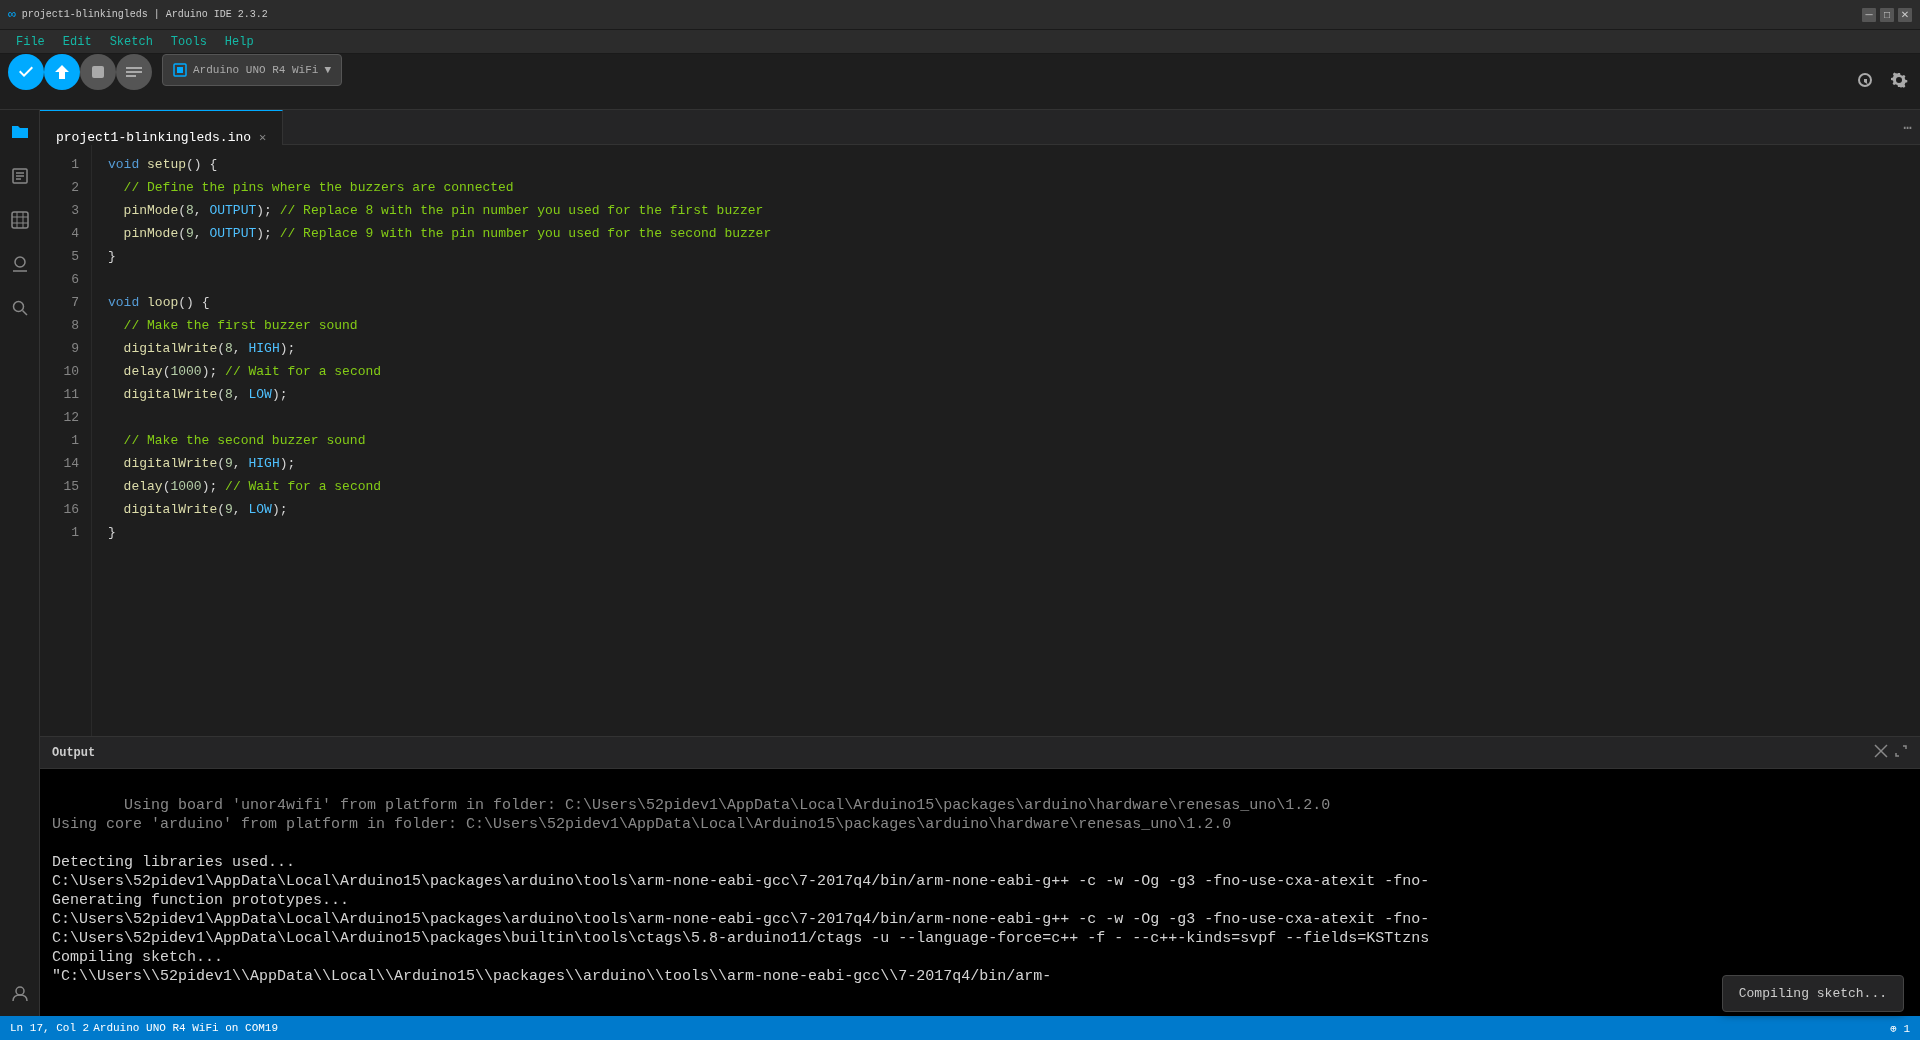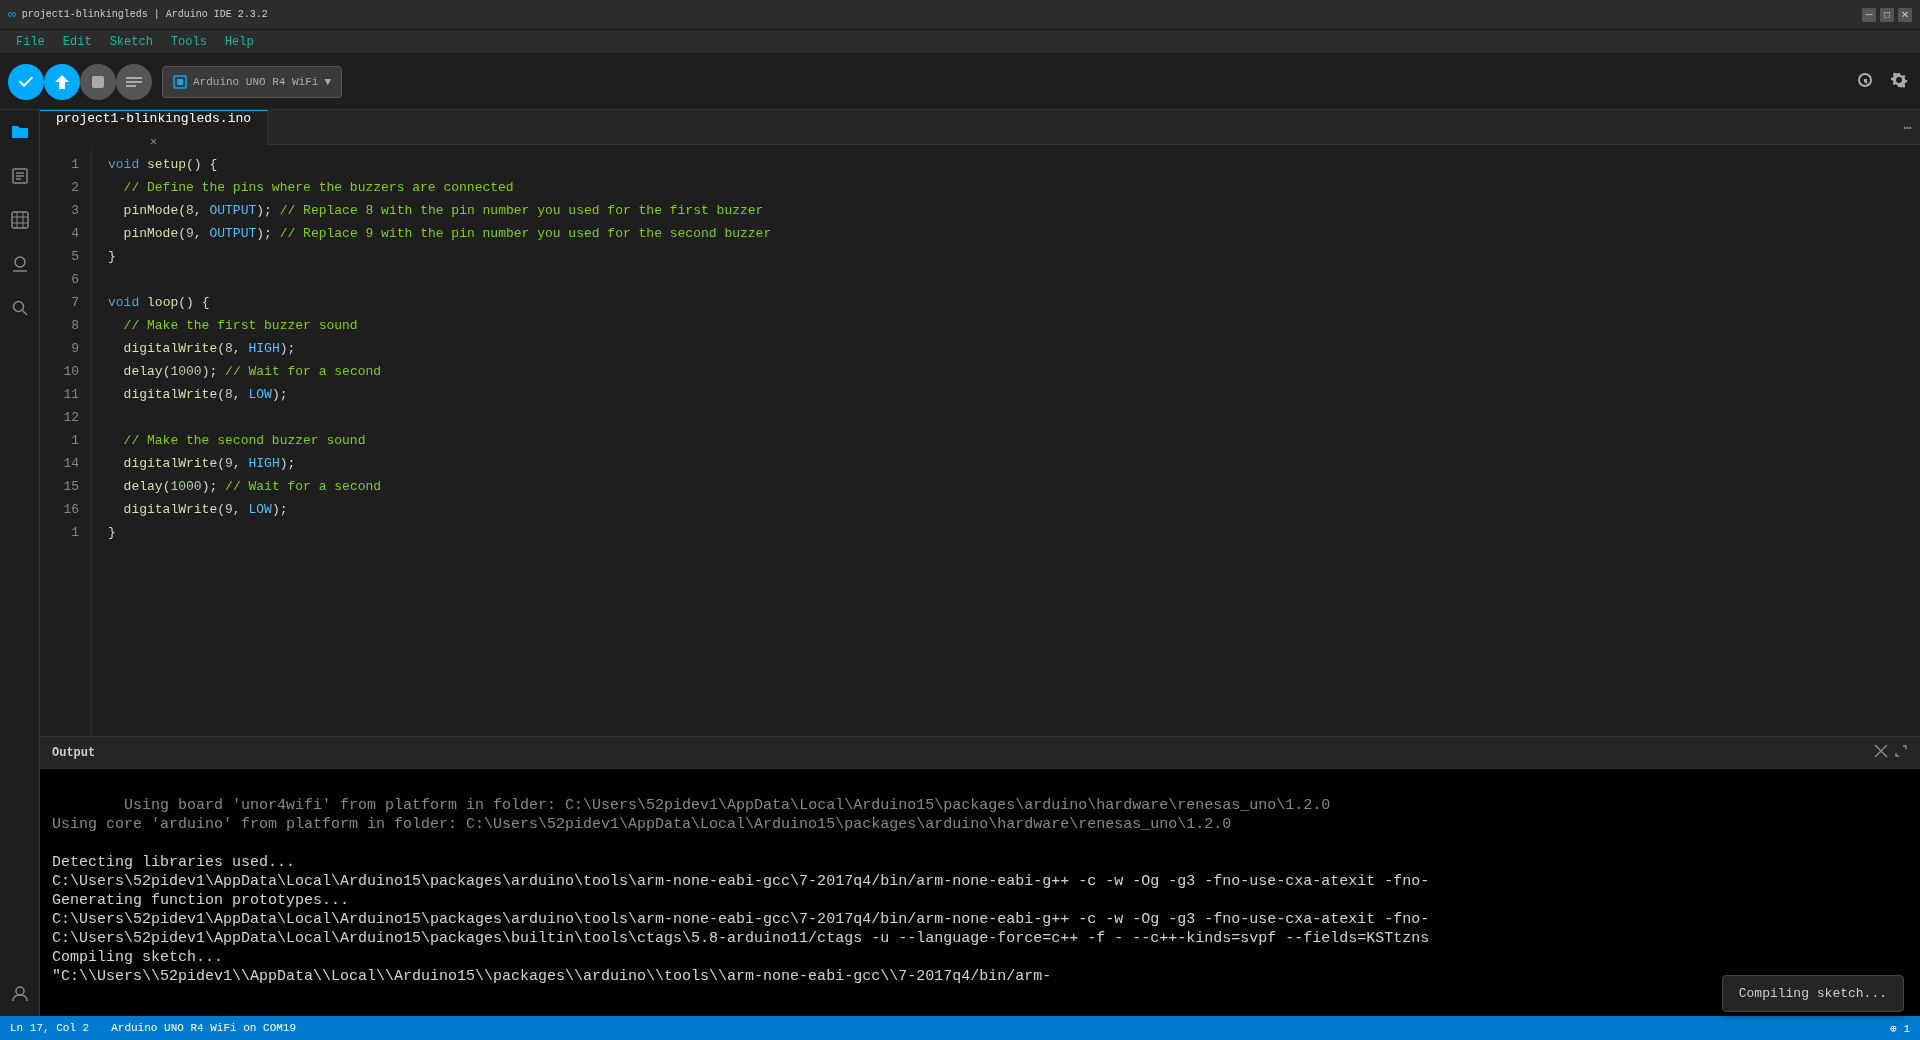--- a/index.html
+++ b/index.html
@@ -69,21 +69,20 @@
       color: #14b8a6;
       cursor: pointer;
       border-radius: 2px;
     }
 
     
     #toolbar {
       background: #1e1e1e;
       height: 56px;
       display: flex;
-      align-items: center;
       padding: 0 8px;
       gap: 0;
       border-bottom: 1px solid #333;
       flex-shrink: 0;
     }
     .toolbar-btn {
       width: 36px;
       height: 36px;
       border-radius: 50%;
       border: none;
@@ -175,26 +174,25 @@
       height: 35px;
       display: flex;
       align-items: center;
       border-bottom: 1px solid #333;
       flex-shrink: 0;
     }
     .file-tab {
       height: 35px;
       padding: 0 16px;
       display: flex;
-      align-items: center;
+      align-items: flex-end;
       gap: 8px;
       font-size: 13px;
       cursor: pointer;
       border-right: 1px solid #333;
-      flex-direction: column;
     }
     .file-tab.active {
       background: #1e1e1e;
       color: #ffffff;
       border-top: 1px solid #00aaff;
     }
     .file-tab:not(.active) {
       color: #888;
       background: #2d2d2d;
     }
@@ -300,21 +298,21 @@
 
     
     #status-bar {
       height: 24px;
       background: #007acc;
       display: flex;
       align-items: center;
       padding: 0 10px;
       font-size: 11px;
       color: #ffffff;
-      gap: 22px;
+      gap: 4px;
       flex-shrink: 0;
     }
     #status-bar-right {
       margin-left: auto;
       display: flex;
       gap: 16px;
     }
 
     
     #compiling-popup {

